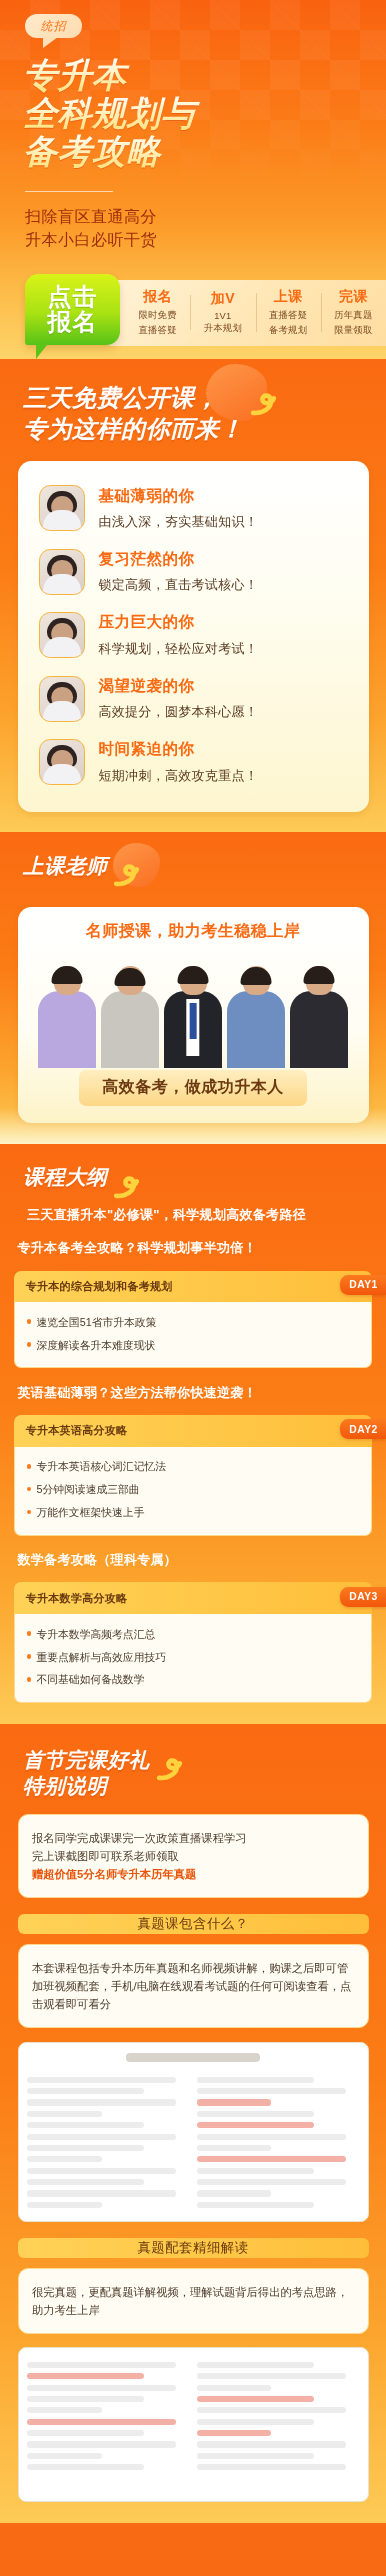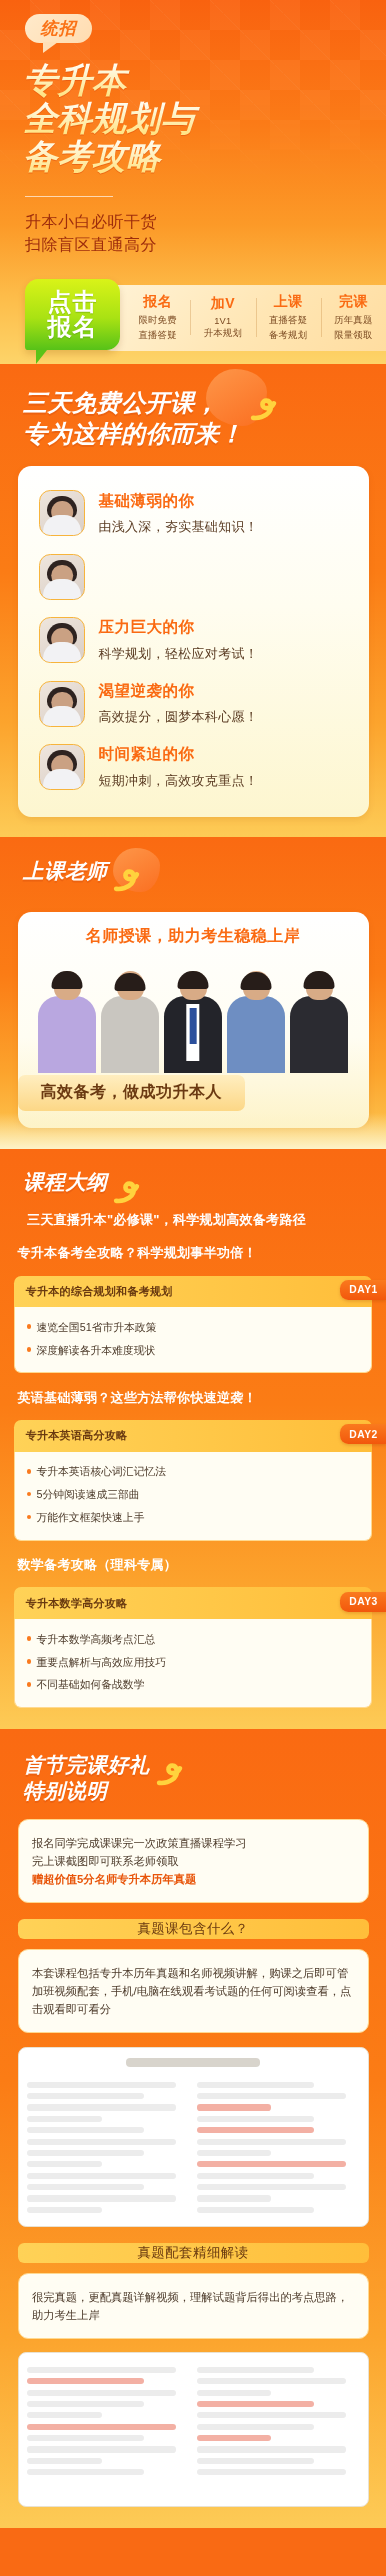--- a/index.html
+++ b/index.html
@@ -37,21 +37,21 @@
   .brand-mark { width:24px; height:18.5px; position:relative; flex:0 0 auto; }
   .brand-name { color:#fff; font-size:13px; letter-spacing:0.3px; font-weight:400; }
 
   .badge-wrap { padding:14.4px 0 0 25px; }
   .badge {
     display:inline-block; position:relative;
     background:linear-gradient(135deg,#ffeacb,#ffdcb0);
     border-radius:15.5px; padding:5.7px 15.5px 6.2px;
   }
   .badge-text {
-    font-size:17px; font-weight:bold; font-style:italic;
+    font-size:12px; font-weight:normal; font-style:italic;
     color:#fa7216; letter-spacing:1px; line-height:1;
   }
   .badge:after {
     content:""; position:absolute; left:17.5px; bottom:-9.3px;
     border-left:0 solid transparent; border-right:15.5px solid transparent;
     border-top:11.3px solid #ffdfb6;
   }
 
   .hero-title { padding:17.5px 0 0 23px; }
   .hero-title .line {
@@ -148,21 +148,21 @@
   .teacher-top b { font-size:16px; color:#fa6a12; font-weight:bold; letter-spacing:0.5px; }
   .teacher-row { display:flex; align-items:flex-end; justify-content:center; gap:1px; height:123px; padding:7.2px 8.2px 0; }
   .t { width:62px; position:relative; }
   .t .t-head { width:27px; height:29px; border-radius:13.4px 13.4px 11.3px 11.3px; margin:0 auto; background:#d8ab86; position:relative; z-index:2; }
   .t .t-hair { position:absolute; left:50%; transform:translateX(-50%); width:31px; height:17.5px; border-radius:15.5px 15.5px 3.1px 3.1px; background:#271d19; z-index:3; }
   .t .t-body { width:58px; height:77px; margin:-4.1px auto 0; border-radius:20.6px 20.6px 0 0; position:relative; z-index:1; }
   .t .t-shirt { position:absolute; left:50%; transform:translateX(-50%); top:8.2px; width:13.4px; height:57px; background:#fff; }
   .t .t-tie { position:absolute; left:50%; transform:translateX(-50%); top:11.3px; width:6.7px; height:36px; background:#2b4f9c; }
   .teacher-fade { position:absolute; left:0; right:0; bottom:0; height:36px;
       background:linear-gradient(180deg,rgba(255,253,240,0),#fdf3c8); z-index:5; }
-  .teacher-bottom { padding:2.1px 0 17.5px; }
+  .teacher-bottom { padding:2.1px 0 17.5px; text-align:center; }
   .pill {
     display:inline-block; padding:7.2px 23px; border-radius:7.2px;
     background:linear-gradient(180deg,#ffeec0,#fcd786);
     font-size:16px; font-weight:bold; color:#6b3a12; letter-spacing:0.5px;
   }
 
   
   .outline-wrap { padding:0 14.4px; }
   .day-block { position:relative; margin-top:13.4px; }
   .day-title {
@@ -230,22 +230,22 @@
       </div>
 
       <div class="hero-title">
         <div class="line">专升本</div>
         <div class="line">全科规划与</div>
         <div class="line">备考攻略</div>
       </div>
 
       <div class="hero-sub">
         <div class="hero-rule"></div>
+        <p>扫除盲区直通高分</p>
         <p>升本小白必听干货</p>
-        <p>扫除盲区直通高分</p>
       </div>
 
       <div class="cta-row">
         <div class="cta-btn">
           <span>点击</span>
           <span>报名</span>
         </div>
         <div class="steps">
           <div class="step">
             <b>报名</b>
@@ -297,20 +297,24 @@
           <b>基础薄弱的你</b>
           <span>由浅入深，夯实基础知识！</span>
         </div>
       </div>
       <div class="persona">
         <div class="avatar">
             <span class="hair"></span>
             <span class="head"></span>
             <span class="body"></span>
           </div>
+        <div class="persona-txt">
+          <b>复习茫然的你</b>
+          <span>锁定高频，直击考试核心！</span>
+        </div>
       </div>
       <div class="persona">
         <div class="avatar">
             <span class="hair"></span>
             <span class="head"></span>
             <span class="body"></span>
           </div>
         <div class="persona-txt">
           <b>压力巨大的你</b>
           <span>科学规划，轻松应对考试！</span>

